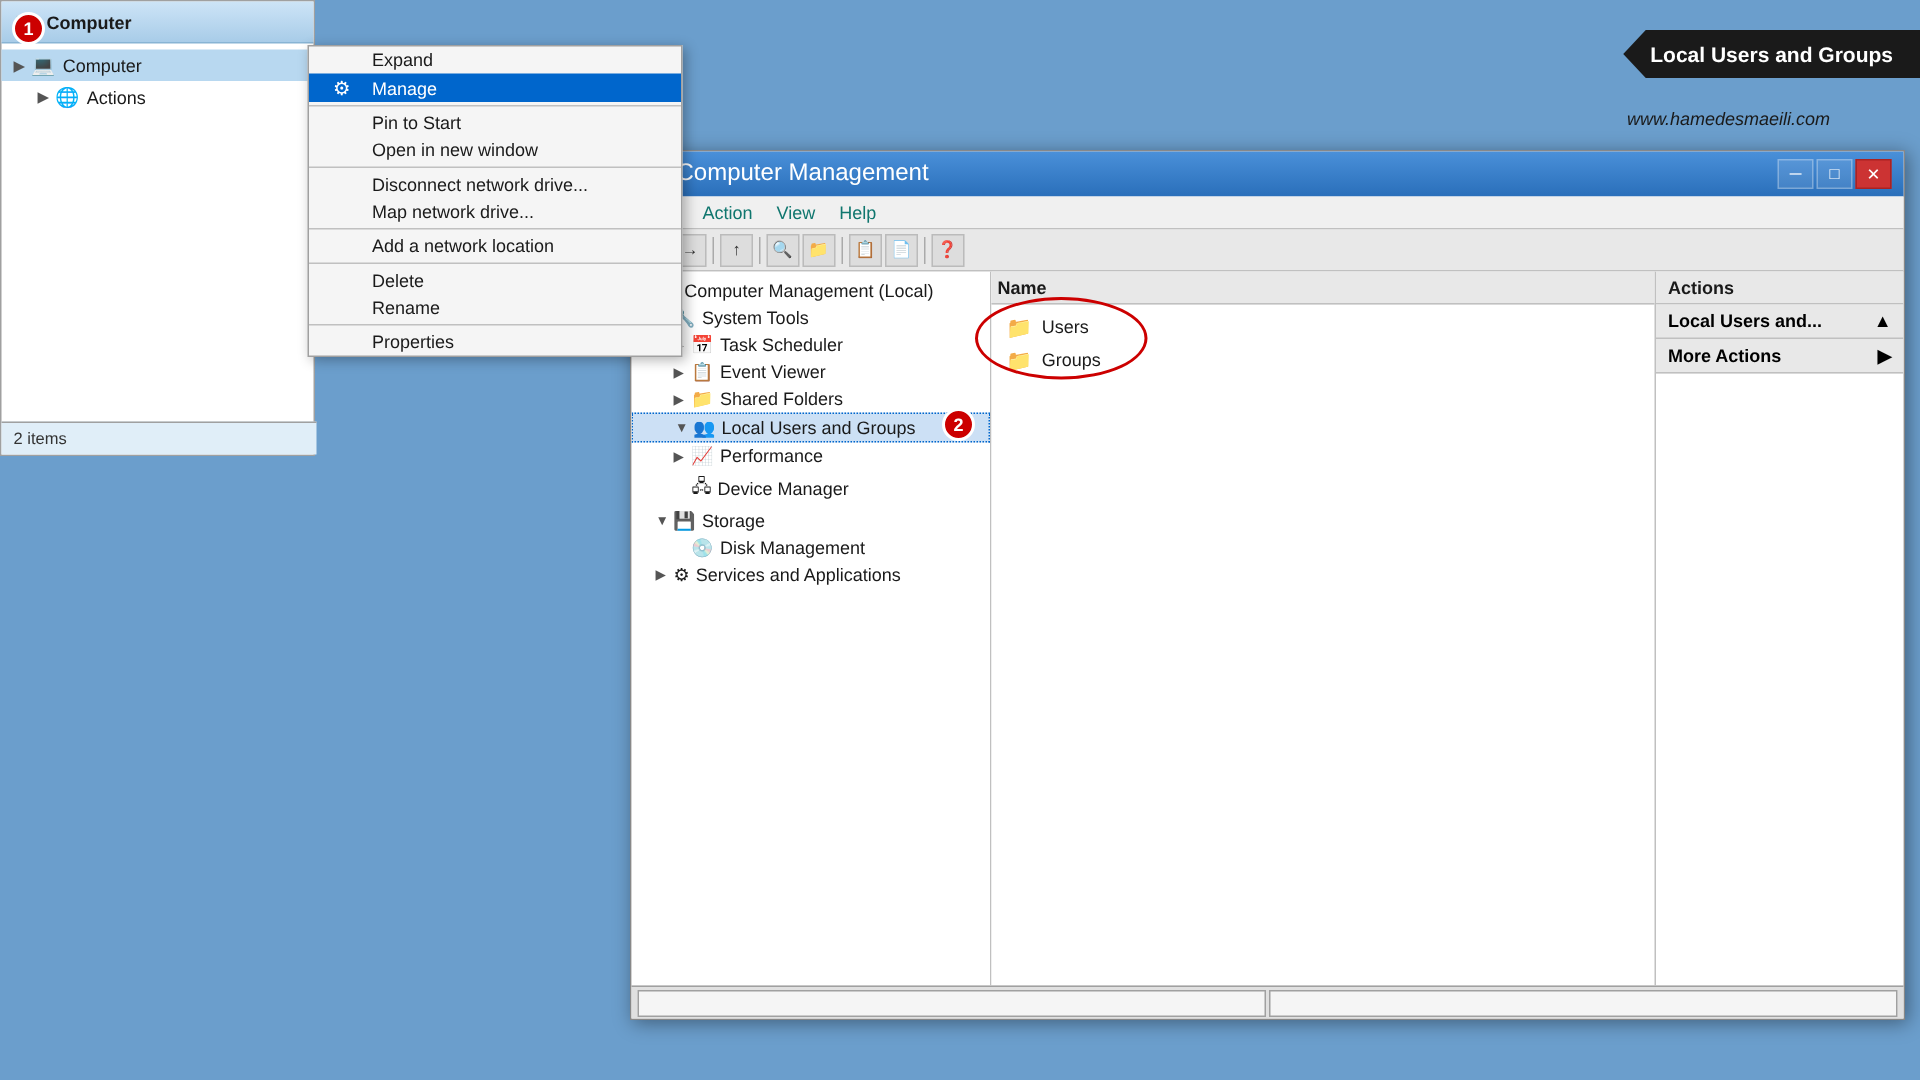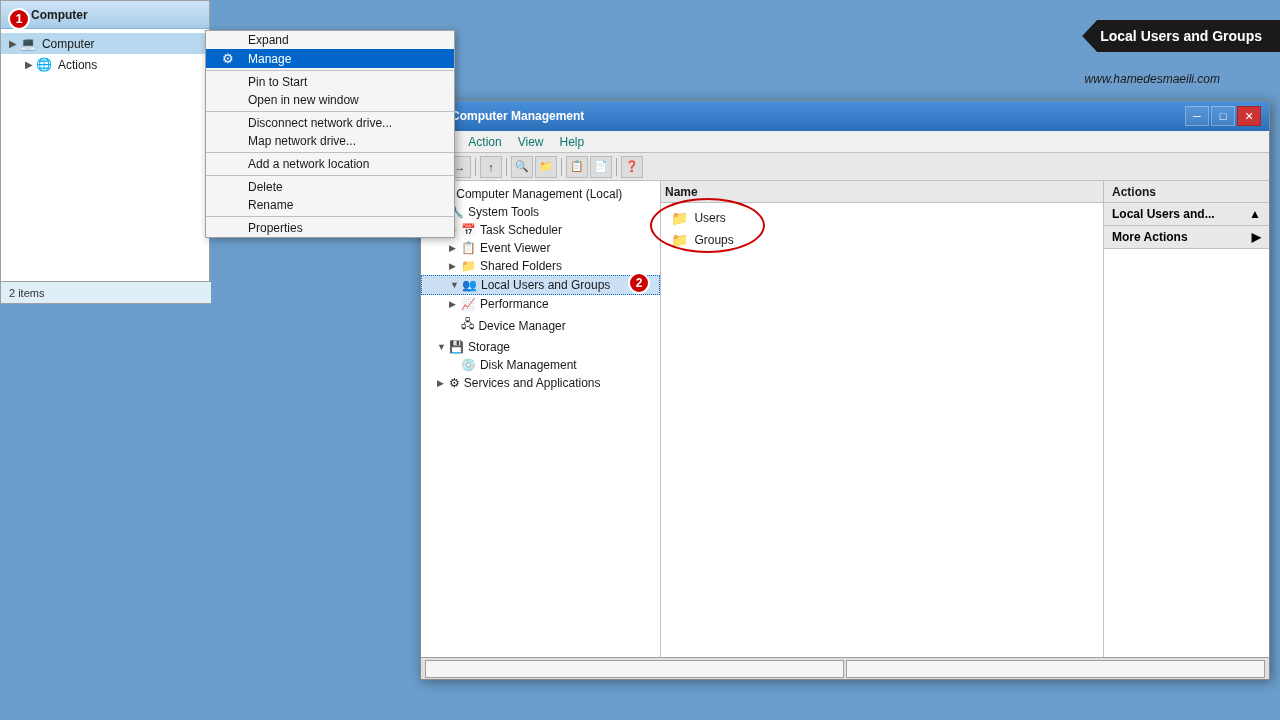--- a/index.html
+++ b/index.html
@@ -186,22 +186,22 @@
       gap: 6px;
     }
 
     .cm-app-icon {
       width: 16px; height: 16px;
       font-size: 13px;
     }
 
     .cm-title-text {
       color: white;
-      font-size: 12px;
-      font-weight: bold;
+      font-size: 16px;
+      font-weight: normal;
     }
 
     .cm-window-controls {
       display: flex;
       gap: 2px;
     }
 
     .win-btn {
       width: 24px; height: 20px;
       display: flex;

